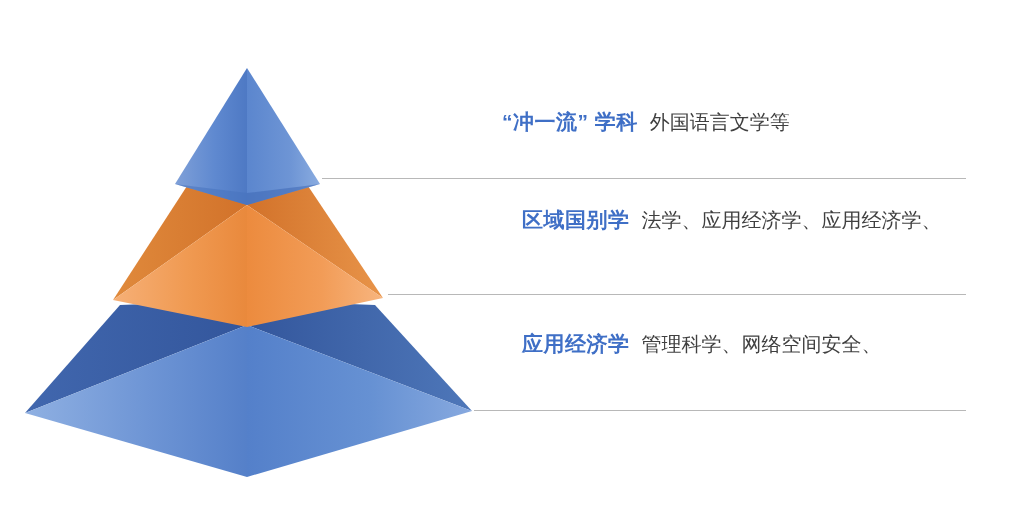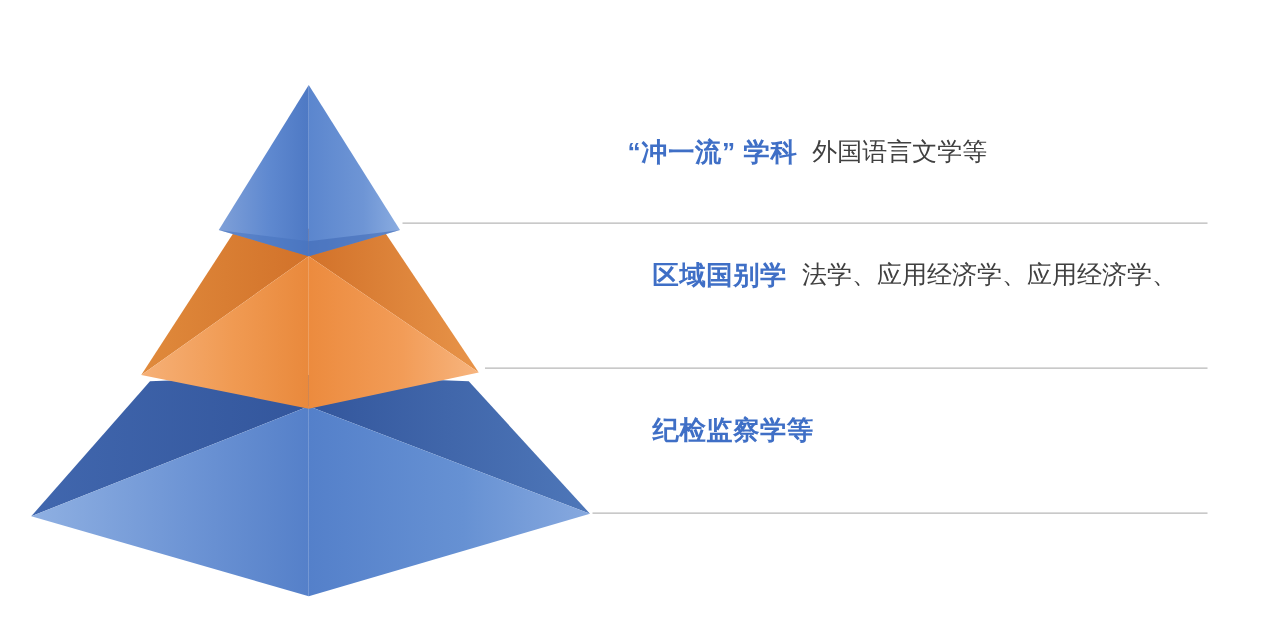--- a/index.html
+++ b/index.html
@@ -167,18 +167,19 @@
   </div>
 
   <div class="text-row" id="text-row-2">
     <span class="row-label">区域国别学</span>
     <span class="row-desc">
       <div>法学、应用经济学、应用经济学、</div>
     </span>
   </div>
 
   <div class="text-row" id="text-row-3">
-    <span class="row-label">纪检监察学等</span>
+    <span class="row-label">应用经济学</span>
     <span class="row-desc">
+      <div>管理科学、网络空间安全、</div>
     </span>
   </div>
 
 </div>
 
 </body></html>

